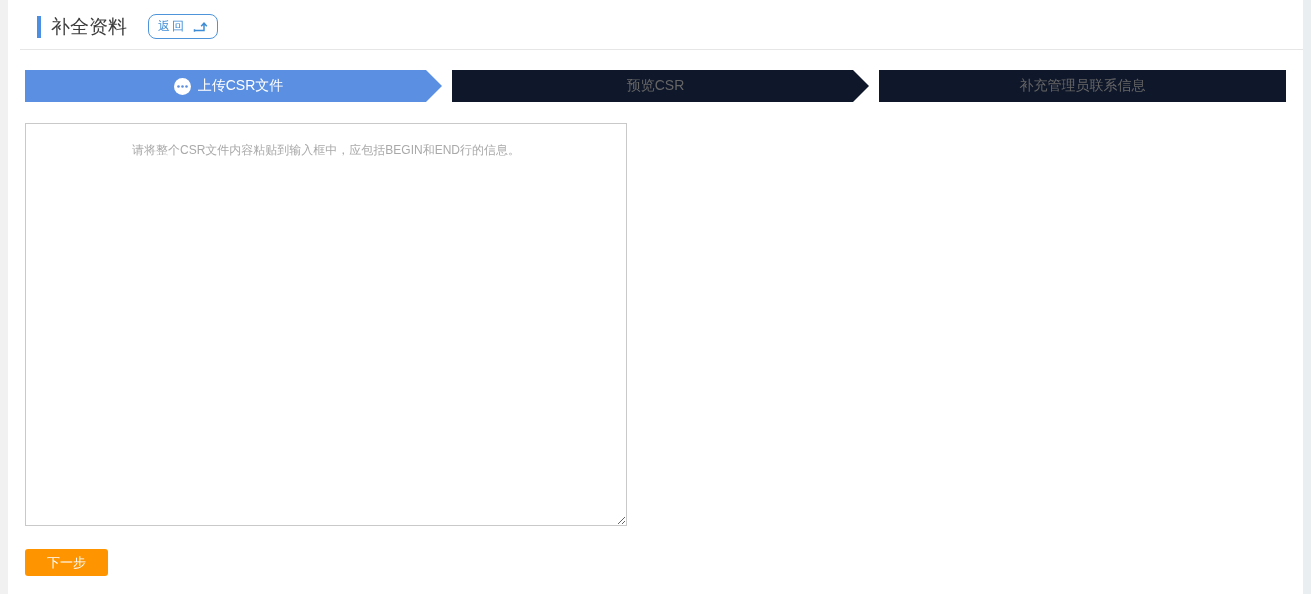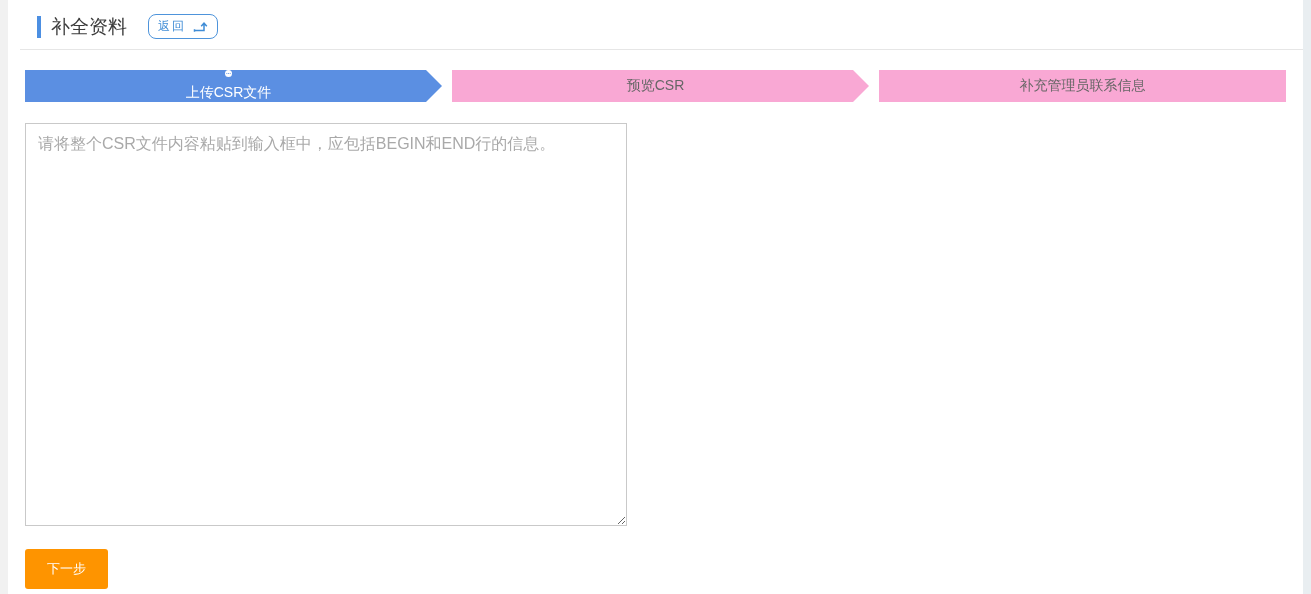--- a/index.html
+++ b/index.html
@@ -43,54 +43,54 @@
   .back-btn svg { display: block; }
 
   
   .stepper {
     margin: 20px 17px 0 17px;
     display: flex; gap: 10px; height: 32px;
   }
   .step {
     flex: 1;
     display: flex; align-items: center; justify-content: center; gap: 7px;
-    background: #f9a8d4; color: #666; font-size: 14px;
+    background: #0f172a; color: #666; font-size: 14px;
   }
   .step.arrow {
     clip-path: polygon(0 0, calc(100% - 16px) 0, 100% 50%, calc(100% - 16px) 100%, 0 100%);
     padding-right: 10px;
-    flex-direction: column;
   }
   .step.active { background: #5b8fe2; color: #ffffff; }
   .step .dot-circle { width: 17px; height: 17px; display: block; }
 
   
   .main { margin: 21px 17px 0 17px; display: flex; }
   .csr-textarea {
     width: 602px; height: 403px;
     border: 1px solid #c9c9c9;
-    padding: 10px 12px;
+    padding: 18px 12px;
     font-family: "Liberation Sans", sans-serif;
-    font-size: 16px; color: #333;
+    font-size: 12px; color: #333;
     outline: none;
     resize: both;
+    text-align: center;
   }
   .csr-textarea::placeholder { color: #a9a9a9; }
 
   .notice { margin-left: 28px; width: 505px; padding-top: 4px; }
   .notice-title { font-size: 14px; font-weight: bold; color: #333; margin-bottom: 14px; }
   .notice-item { font-size: 13px; color: #555; line-height: 30px; margin-bottom: 10px; }
 
   
   .actions { margin: 23px 17px 0 17px; display: flex; align-items: center; }
   .btn-orange {
     background: #fe9400; border: none; border-radius: 3px;
     color: #ffffff; font-size: 13px;
     font-family: "Liberation Sans", sans-serif;
-    height: 40px; padding: 0 18px; cursor: pointer;
+    height: 27px; padding: 0 18px; cursor: pointer;
   }
   .btn-next { padding: 0 22px; }
   .btn-easy { margin-left: 24px; padding: 0 16px; }
 </style>
 </head>
 <body>
 
 <div class="edge-strip-left"></div>
 <div class="edge-strip-right"></div>
 

